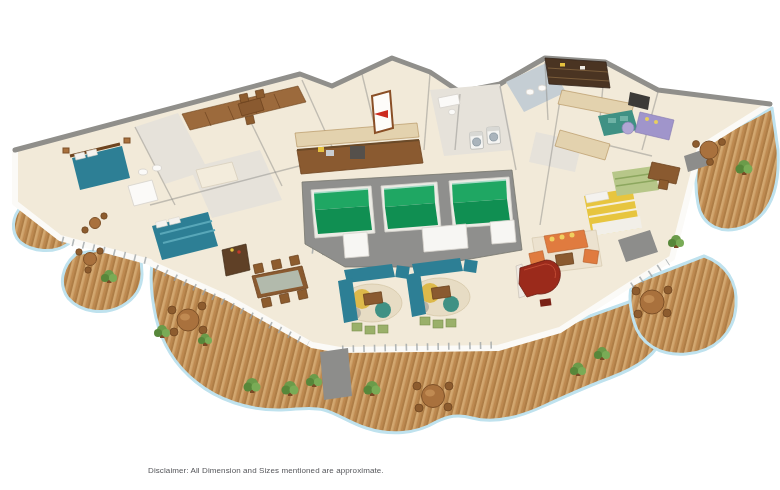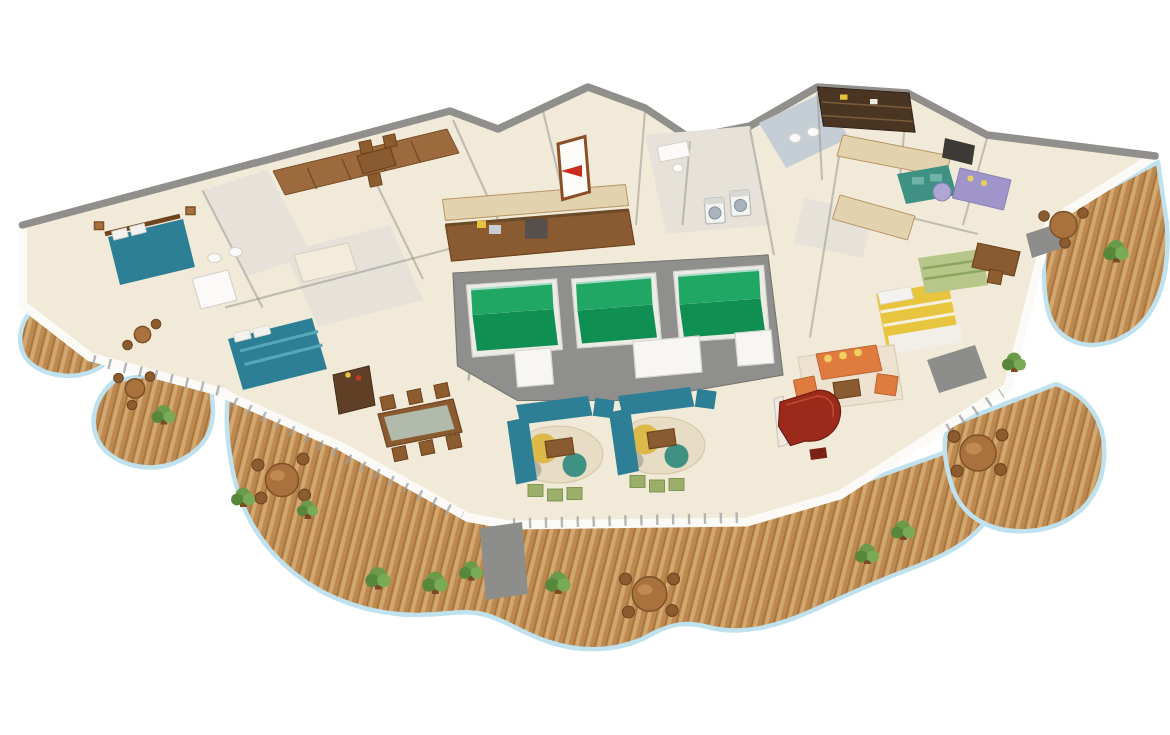--- a/index.html
+++ b/index.html
@@ -400,13 +400,14 @@
         </g>
     <g transform="translate(205,338)">
           <rect x="-2" y="3" width="4.5" height="5" fill="#7a4a26"></rect>
           <circle class="c-leaf" r="4.5"></circle>
           <circle class="c-leafd" cx="-3.5" cy="2.5" r="3.5"></circle>
           <circle cx="3.5" cy="2.5" r="3.5" fill="#79ab56"></circle>
         </g>
   </g>
 </svg>
 
+<div class="disclaimer">Disclaimer: All Dimension and Sizes mentioned are approximate.</div>
 </div>
 
 </body></html>

